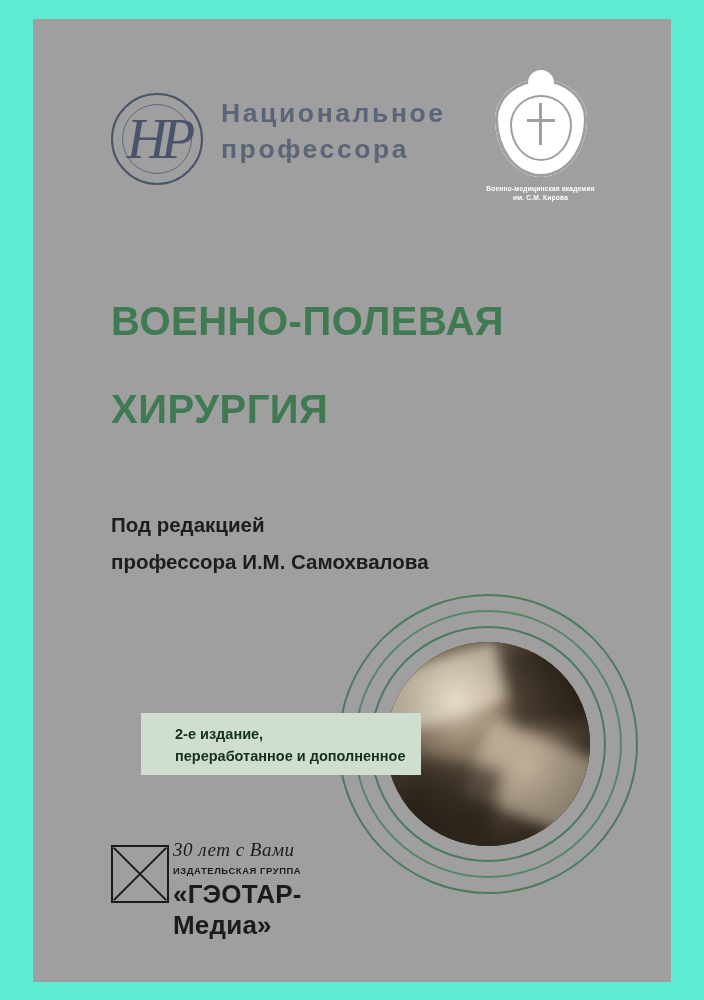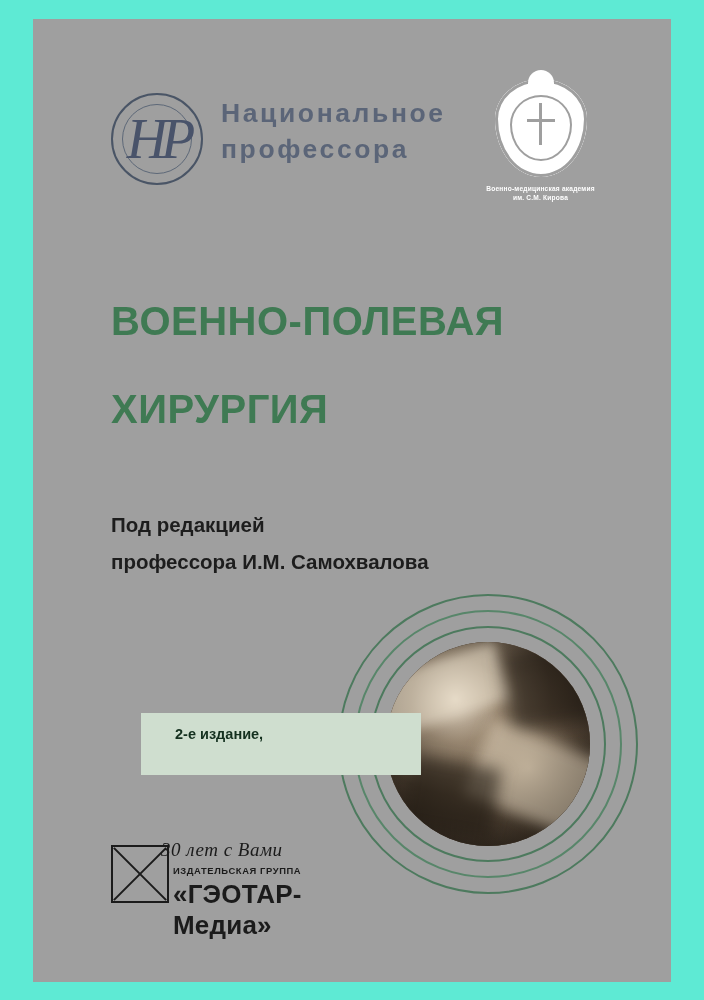--- a/index.html
+++ b/index.html
@@ -285,21 +285,21 @@
     top: 50%;
     width: 2px;
     height: 74px;
     background: #1b1b1b;
     transform-origin: 50% 50%;
   }
   .pub-mark .d1 { transform: translate(-50%,-50%) rotate(45deg); }
   .pub-mark .d2 { transform: translate(-50%,-50%) rotate(-45deg); }
   .pub-anniv {
     position: absolute;
-    left: 50px;
+    left: 62px;
     top: 0;
     width: 190px;
     color: #1b1b1b;
     font-family: "Liberation Serif", serif;
     font-style: italic;
     font-size: 19px;
     line-height: 22px;
     letter-spacing: 0.5px;
   }
   .pub-sub {
@@ -370,20 +370,21 @@
         <div class="ph-grad"></div>
         <div class="ph-d1"></div>
         <div class="ph-d4"></div>
         <div class="ph-d2"></div>
         <div class="ph-d3"></div>
       </div>
     </div>
 
     <div class="edition">
       <div>2-е издание,</div>
+      <div>переработанное и дополненное</div>
     </div>
 
     <div class="publisher">
       <div class="pub-mark">
         <div class="d1"></div>
         <div class="d2"></div>
       </div>
       <div class="pub-anniv">30 лет с Вами</div>
       <div class="pub-sub">ИЗДАТЕЛЬСКАЯ ГРУППА</div>
       <div class="pub-name">«ГЭОТАР-Медиа»</div>

